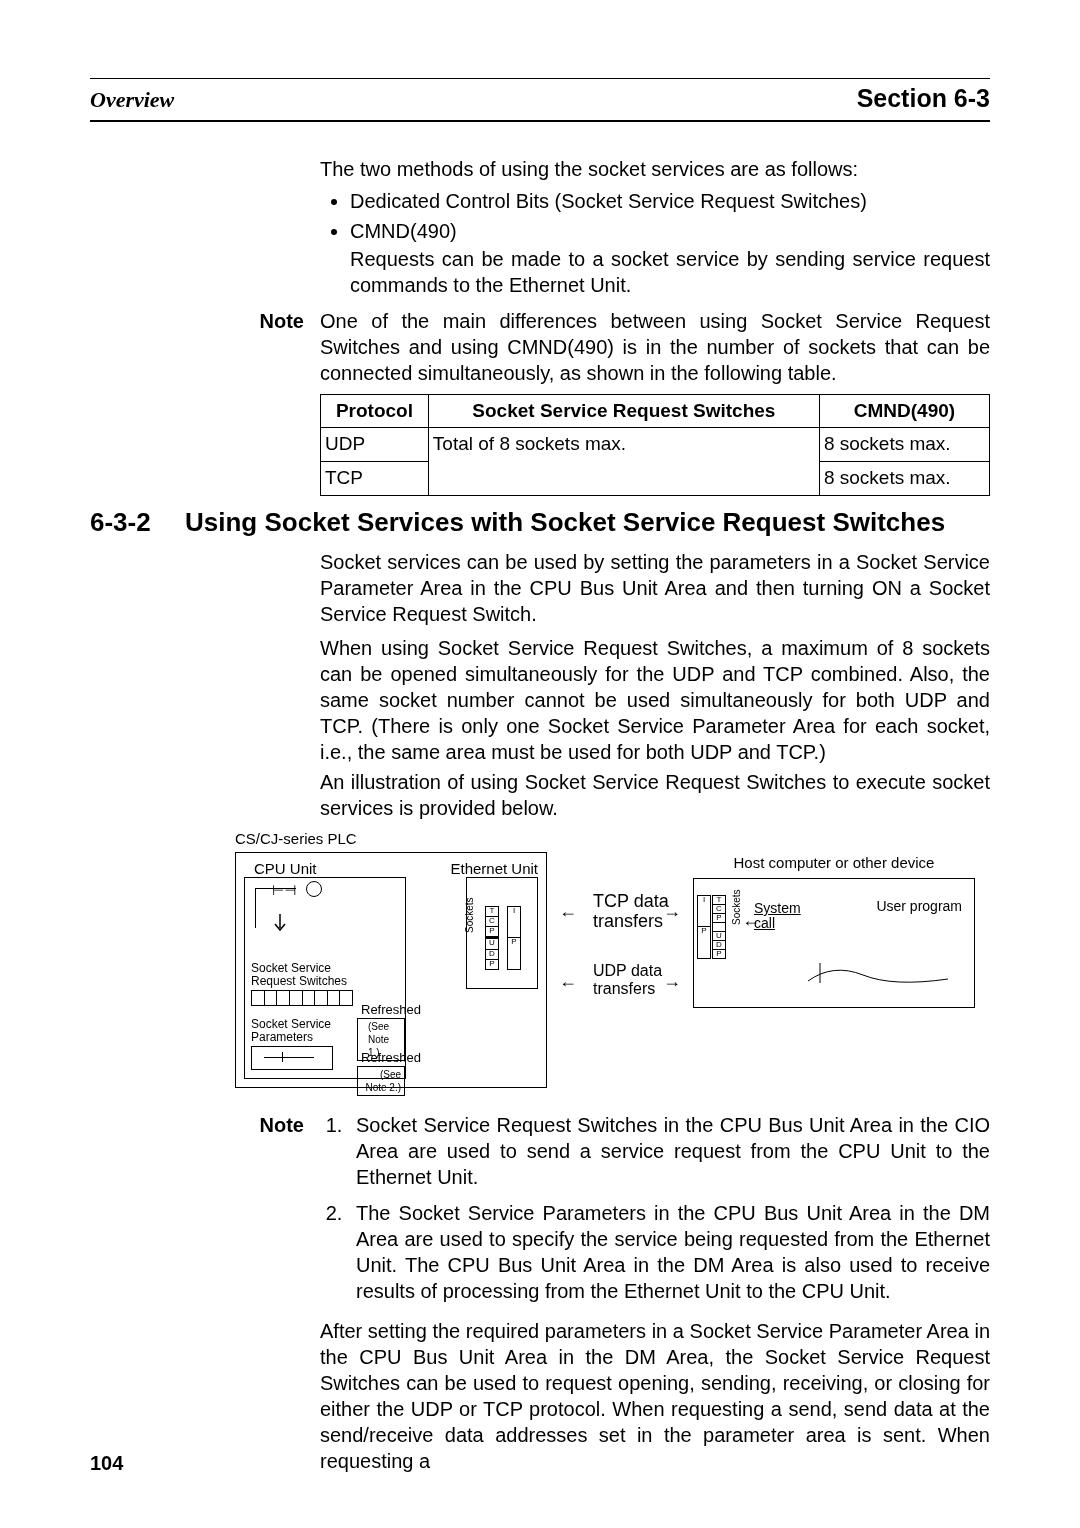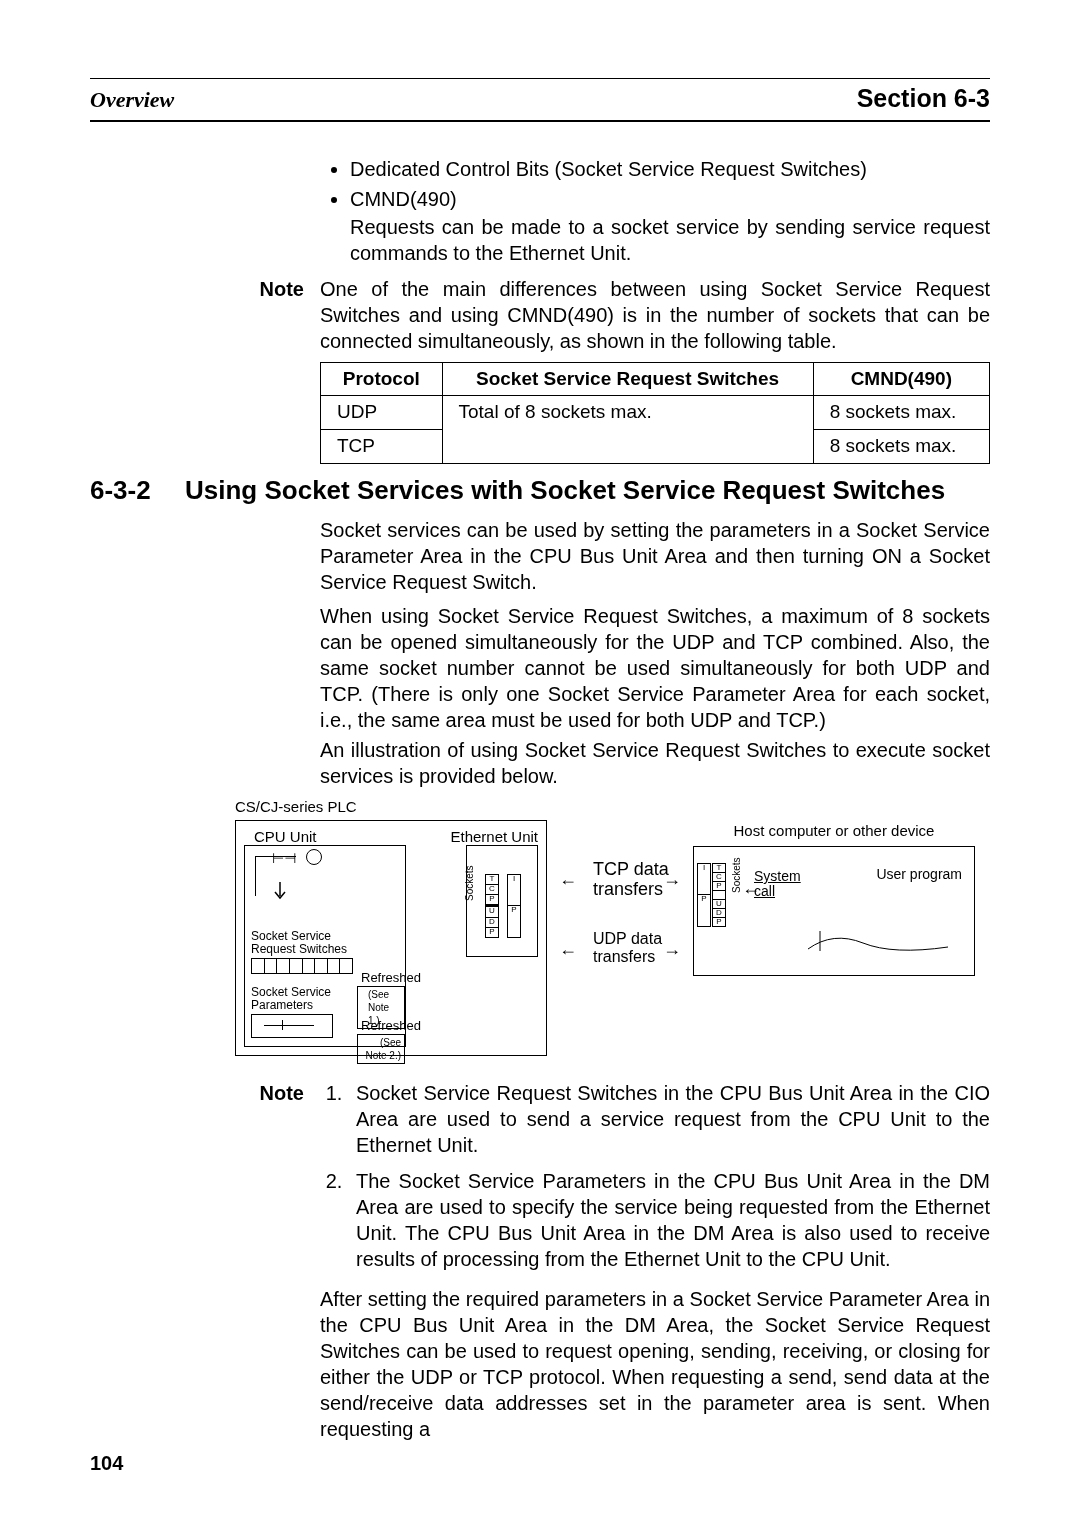--- a/index.html
+++ b/index.html
@@ -75,21 +75,21 @@
     }
     table.tbl {
       border-collapse: collapse;
       width: 670px;
       margin-left: 230px;
       margin-top: 4px;
       font-size: 19px;
     }
     table.tbl th, table.tbl td {
       border: 1px solid #000;
-      padding: 4px 16px;
+      padding: 4px 4px;
       vertical-align: top;
       text-align: left;
     }
     table.tbl th {
       font-weight: bold;
       text-align: center;
     }
     .h2row {
       display: flex;
       align-items: baseline;
@@ -300,20 +300,21 @@
   </style>
 </head>
 <body>
 
 <div class="header">
   <span class="overview">Overview</span>
   <span class="section-label">Section 6-3</span>
 </div>
 
 <div class="body-col">
+  <p>The two methods of using the socket services are as follows:</p>
   <ul class="bullets">
     <li>
       <span>Dedicated Control Bits (Socket Service Request Switches)</span>
     </li>
     <li>
       <span>CMND(490)</span>
       <span class="li-sub">Requests can be made to a socket service by sending service request commands to the Ethernet Unit.</span>
     </li>
   </ul>
 </div>

